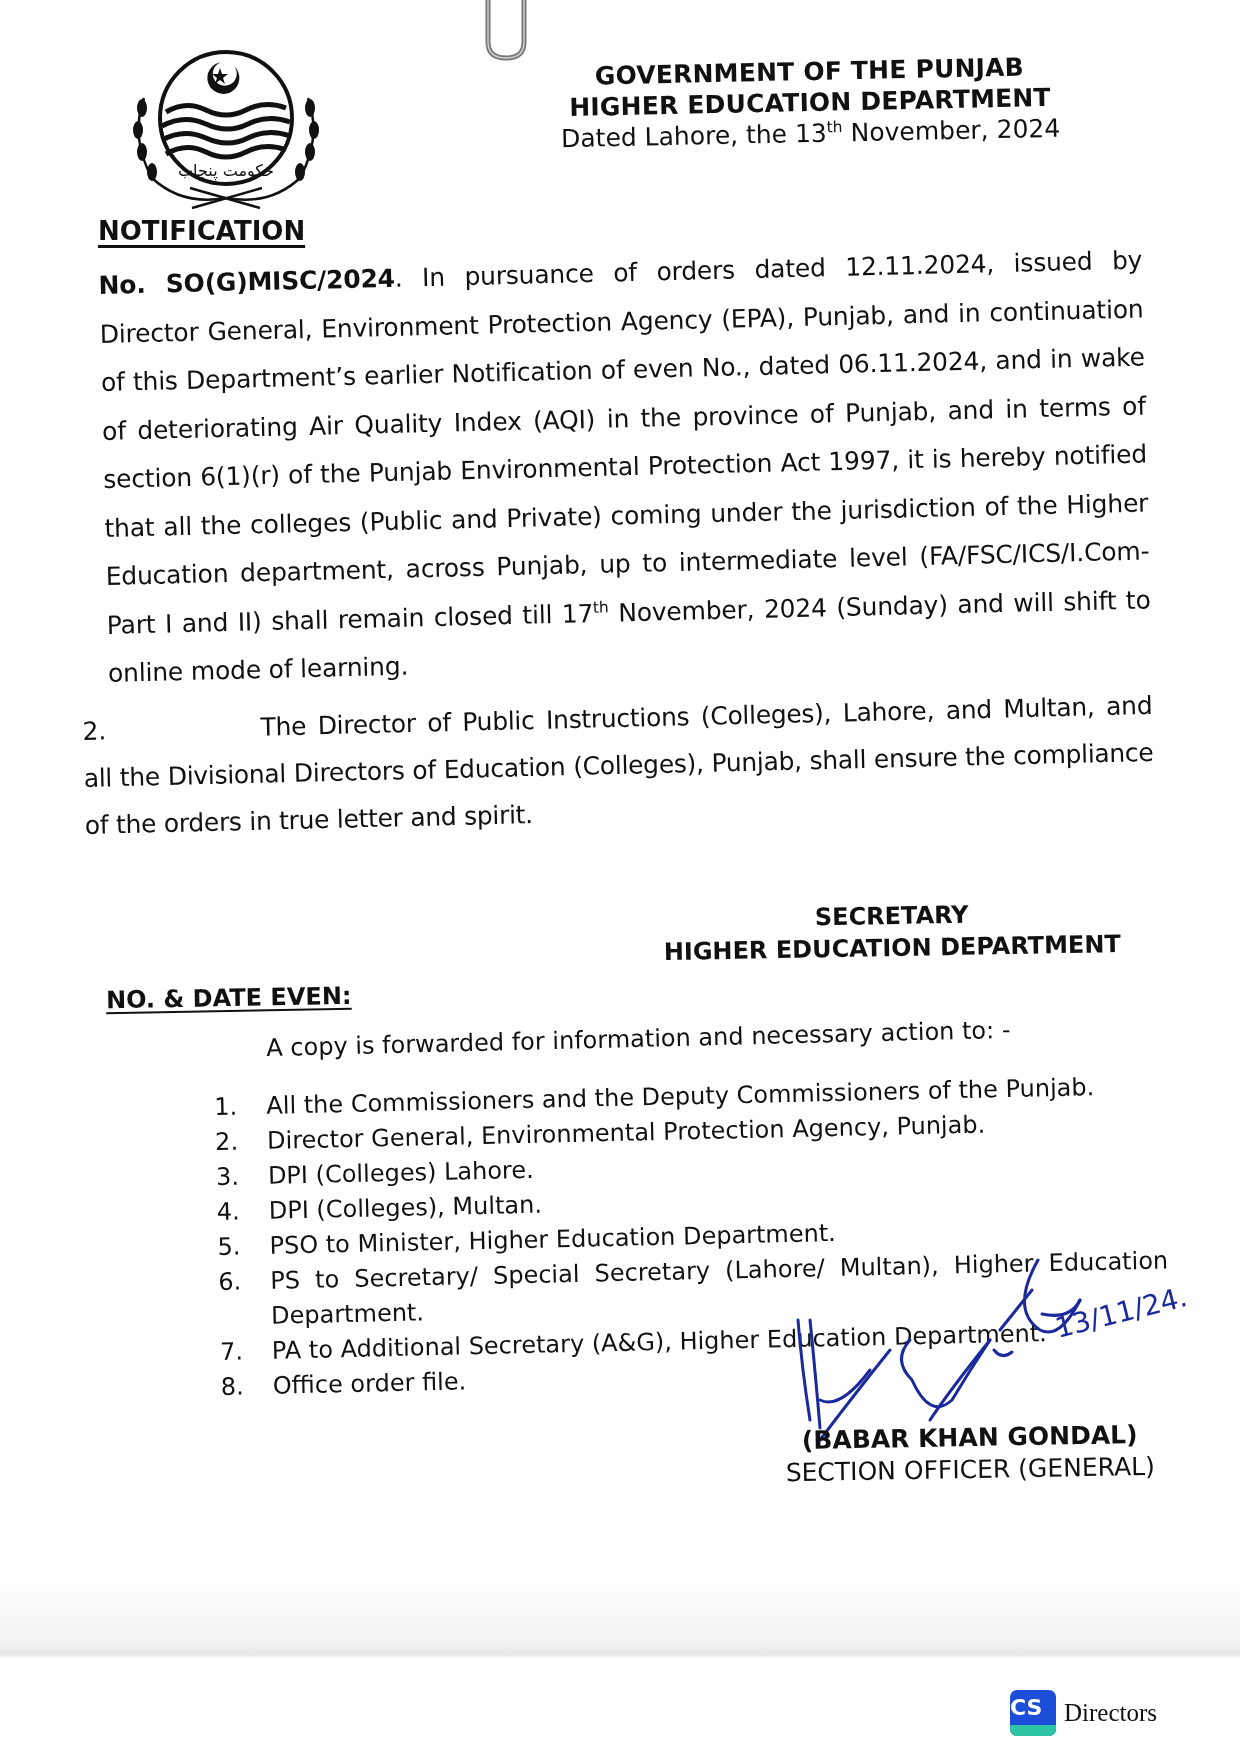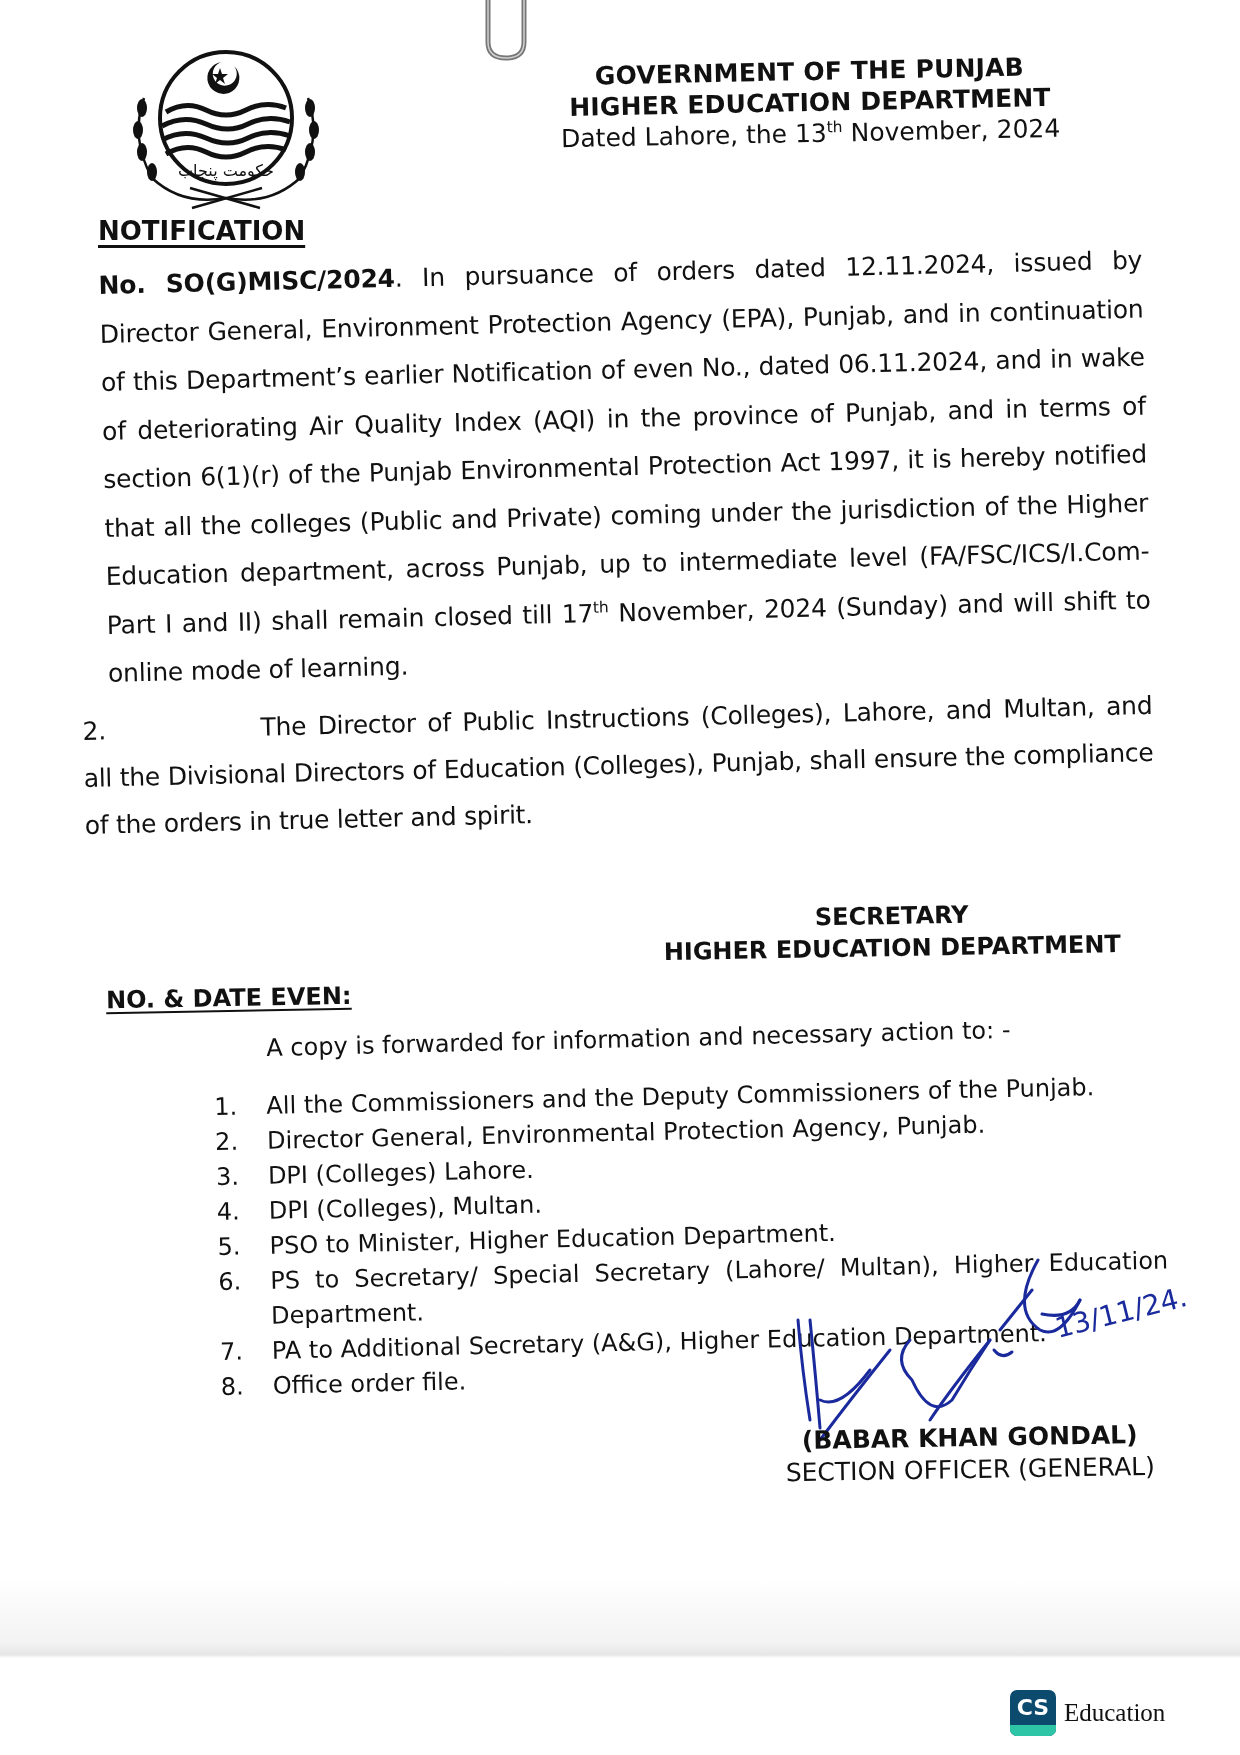--- a/index.html
+++ b/index.html
@@ -68,22 +68,22 @@
   .signatory {
     position: absolute; left: 770px; top: 1422px; width: 400px; text-align: center;
     transform: rotate(-1deg);
   }
   .signatory .name { font-weight: bold; font-size: 25px; line-height: 32px; }
   .signatory .desig { font-size: 25px; line-height: 32px; }
 
   .cs-badge { position: absolute; left: 1010px; top: 1690px; display: flex; align-items: center; }
   .cs-logo {
     width: 46px; height: 46px; border-radius: 7px; overflow: hidden; position: relative;
-    background: #0c4a6e; color: #fff; font-family: "DejaVu Sans", sans-serif; font-weight: bold;
-    font-size: 22px; text-align: center; line-height: 36px;
+    background: #1d4ed8; color: #fff; font-family: "DejaVu Sans", sans-serif; font-weight: bold;
+    font-size: 22px; text-align: left; line-height: 36px;
   }
   .cs-logo .bar { position: absolute; left: 0; bottom: 0; width: 100%; height: 11px; background: #2ec4a6; }
   .cs-name { margin-left: 8px; font-family: "Liberation Serif", serif; font-size: 25px; color: #111; }
 </style>
 </head>
 <body>
 
 <div class="page">
 
   <div class="scan-edge"></div>
@@ -196,15 +196,15 @@
     <text x="278" y="88" font-size="28" fill="#1a2a9c" font-family="DejaVu Sans, sans-serif" transform="rotate(-14 278 88)">13/11/24.</text>
   </svg>
 
   <div class="signatory">
     <div class="name">(BABAR KHAN GONDAL)</div>
     <div class="desig">SECTION OFFICER (GENERAL)</div>
   </div>
 
   <div class="cs-badge">
     <div class="cs-logo"><span>CS</span><div class="bar"></div></div>
-    <span class="cs-name">Education</span>
+    <span class="cs-name">Directors</span>
   </div>
 </div>
 
 </body></html>

